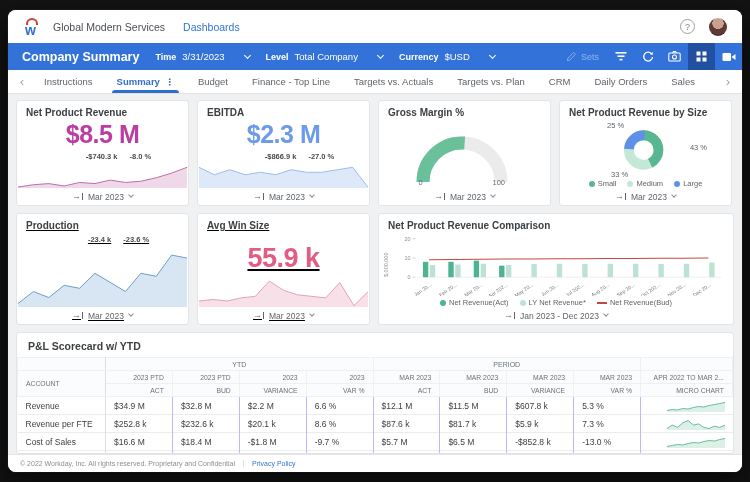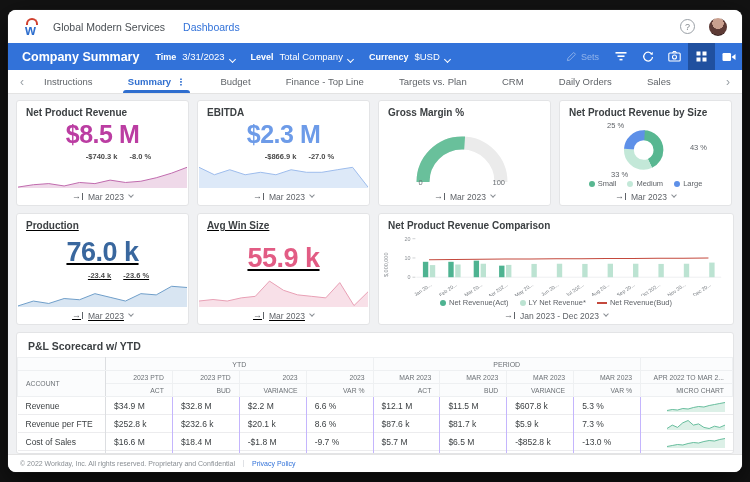--- a/index.html
+++ b/index.html
@@ -19,21 +19,21 @@
   .navlink { font-size:10.5px; color:#3272d9; margin-left:8px; cursor:pointer; }
   .topbar-right { margin-left:auto; display:flex; align-items:center; gap:14px; }
   .help { width:15px; height:15px; border:1.2px solid #9aa0a6; border-radius:50%; color:#80868b; font-size:9px; display:flex; align-items:center; justify-content:center; }
   .avatar { width:18px; height:18px; border-radius:50%; background:radial-gradient(circle at 50% 30%, #caa08f 0 36%, #5d3a35 37% 72%, #3c2523 73%), #b98a8a; }
 
   
   .bluebar { height:27px; flex:0 0 auto; background:#3272d9; display:flex; align-items:center; padding:0 0 0 14px; color:#fff; }
   .bb-title { font-size:12.5px; font-weight:700; margin-right:16px; white-space:nowrap; }
   .bb-group { display:flex; align-items:center; gap:6px; margin-right:16px; }
   .bb-label { font-size:9px; font-weight:700; }
-  .bb-value { font-size:9.5px; display:flex; align-items:flex-end; gap:5px; cursor:pointer; white-space:nowrap; }
+  .bb-value { font-size:9.5px; display:flex; align-items:center; gap:20px; cursor:pointer; white-space:nowrap; }
   .chev { width:5px; height:5px; border-right:1.3px solid currentColor; border-bottom:1.3px solid currentColor; transform:rotate(45deg); display:inline-block; margin-top:-3px; }
   .bb-icons { margin-left:auto; display:flex; align-items:stretch; height:100%; }
   .bb-ic { width:27px; display:flex; align-items:center; justify-content:center; cursor:pointer; }
   .bb-sets { display:flex; align-items:center; gap:4px; font-size:9px; opacity:.45; padding:0 8px; }
   .bb-ic.active { background:#20509f; }
 
   
   .tabbar { height:24px; flex:0 0 auto; background:#fff; border-bottom:1px solid #e3e3e3; display:flex; align-items:stretch; padding:0 4px; font-size:9.5px; color:#5f6368; }
   .tab-chev { width:20px; display:flex; align-items:center; justify-content:center; color:#9aa0a6; font-size:12px; cursor:pointer; }
   .tab-strip { flex:1; display:flex; align-items:stretch; justify-content:space-between; overflow:hidden; }
@@ -202,20 +202,23 @@
           <span>Summary</span>
           <span class="kebab">⋮</span>
         </div>
         <div class="tab">
           <span>Budget</span>
         </div>
         <div class="tab">
           <span>Finance - Top Line</span>
         </div>
         <div class="tab">
+          <span>Targets vs. Actuals</span>
+        </div>
+        <div class="tab">
           <span>Targets vs. Plan</span>
         </div>
         <div class="tab">
           <span>CRM</span>
         </div>
         <div class="tab">
           <span>Daily Orders</span>
         </div>
         <div class="tab">
           <span>Sales</span>
@@ -329,21 +332,20 @@
             </span>
           <span>Mar 2023</span>
             <span class="chev"></span>
         </div>
       </div>
     </div>
 
     <div class="row row2">
       <div class="card kpi">
         <div class="card-title">Production</div>
-        <div class="kpi-value dblu">76.0 k</div>
         <div class="kpi-deltas">
           <span>-23.4 k</span>
             <span>-23.6 %</span>
         </div>
         <div class="spark">
             <svg viewBox="0 0 100 26" preserveAspectRatio="none">
               <path d="M0.0 24.5 L9.1 19.3 L18.2 21.9 L27.3 16.6 L36.4 17.9 L45.5 11.4 L54.5 15.3 L63.6 19.3 L72.7 11.4 L81.8 12.7 L90.9 3.5 L100.0 4.8 L100 26 L0 26 Z" fill="#d8e5f2"></path>
               <path d="M0.0 24.5 L9.1 19.3 L18.2 21.9 L27.3 16.6 L36.4 17.9 L45.5 11.4 L54.5 15.3 L63.6 19.3 L72.7 11.4 L81.8 12.7 L90.9 3.5 L100.0 4.8" fill="none" stroke="#6f9ec9" stroke-width="1" vector-effect="non-scaling-stroke"></path>
             </svg>
           </div>

